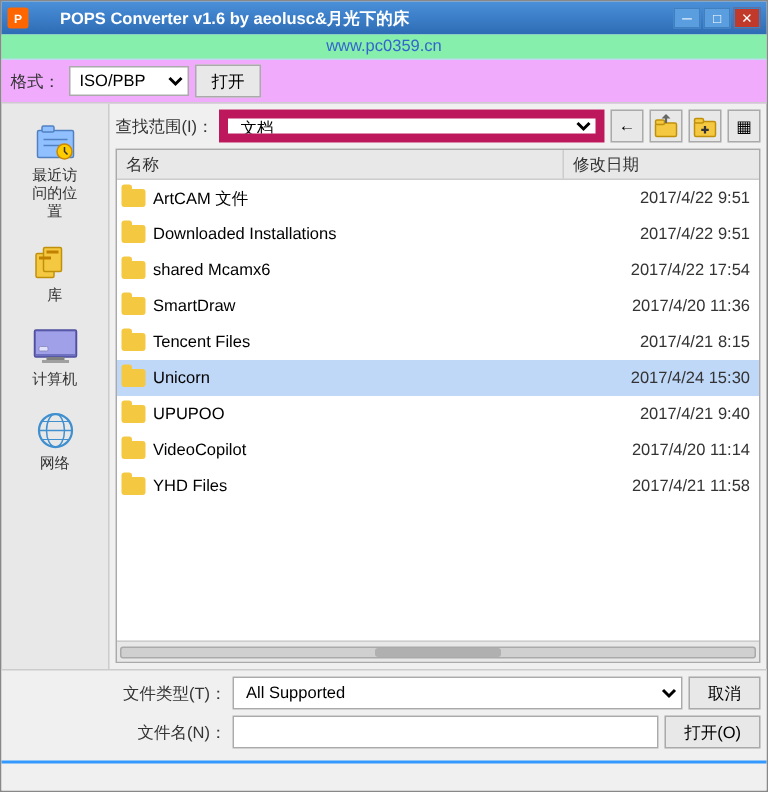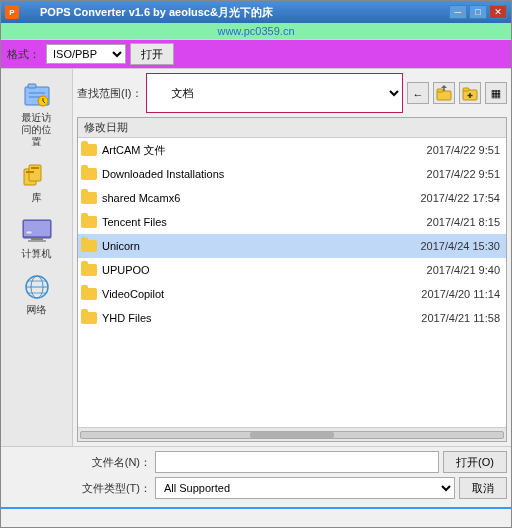--- a/index.html
+++ b/index.html
@@ -79,21 +79,21 @@
       border-bottom: 1px solid #c0d8f0;
       padding: 2px 8px;
       font-size: 11px;
       color: #3366cc;
       text-align: center;
       flex-shrink: 0;
     }
 
     
     .toolbar-row {
-      background: #d946ef;
+      background: #f0abfc;
       border-bottom: 1px solid #ccc;
       padding: 3px 6px;
       display: flex;
       align-items: center;
       gap: 4px;
       flex-shrink: 0;
     }
     .format-label {
       font-size: 11px;
       color: #333;
@@ -174,25 +174,25 @@
       gap: 4px;
       margin-bottom: 4px;
     }
     .address-label {
       font-size: 11px;
       color: #333;
       white-space: nowrap;
     }
     .address-select {
       flex: 1;
-      height: 40px;
-      border: 1px solid #be185d;
+      height: 22px;
+      border: 6px solid #be185d;
       background: white;
       font-size: 11px;
-      padding: 0 20px;
+      padding: 0 4px;
     }
     .nav-btn {
       width: 22px;
       height: 22px;
       background: #e8e8e8;
       border: 1px solid #aaa;
       display: flex;
       align-items: center;
       justify-content: center;
       cursor: pointer;
@@ -477,20 +477,21 @@
             <rect x="1" y="3" width="6" height="3" rx="1" fill="#f5c842" stroke="#c0900a" stroke-width="1"></rect>
             <line x1="8" y1="8" x2="8" y2="13" stroke="#333" stroke-width="1.5"></line>
             <line x1="5.5" y1="10.5" x2="10.5" y2="10.5" stroke="#333" stroke-width="1.5"></line>
           </svg>
         </div>
         <div class="nav-btn">▦</div>
       </div>
 
       <div class="file-list-container">
         <div class="file-list-header">
+          <div class="col-header col-name">名称</div>
           <div class="col-header col-date">修改日期</div>
         </div>
         <div class="file-list" id="file-list">
         <div class="file-item">
               <div class="file-icon">
                 <div class="folder-icon-shape"></div>
               </div>
               <span class="file-name">ArtCAM 文件</span>
               <span class="file-date">2017/4/22 9:51</span>
             </div>
@@ -500,20 +501,27 @@
               </div>
               <span class="file-name">Downloaded Installations</span>
               <span class="file-date">2017/4/22 9:51</span>
             </div>
             <div class="file-item">
               <div class="file-icon">
                 <div class="folder-icon-shape"></div>
               </div>
               <span class="file-name">shared Mcamx6</span>
               <span class="file-date">2017/4/22 17:54</span>
+            </div>
+            <div class="file-item">
+              <div class="file-icon">
+                <div class="folder-icon-shape"></div>
+              </div>
+              <span class="file-name">SmartDraw</span>
+              <span class="file-date">2017/4/20 11:36</span>
             </div>
             <div class="file-item">
               <div class="file-icon">
                 <div class="folder-icon-shape"></div>
               </div>
               <span class="file-name">Tencent Files</span>
               <span class="file-date">2017/4/21 8:15</span>
             </div>
             <div class="file-item selected">
               <div class="file-icon">
@@ -548,27 +556,27 @@
           <div class="scroll-track">
             <div class="scroll-thumb"></div>
           </div>
         </div>
       </div>
     </div>
   </div>
 
   <div class="bottom-area">
     <div class="field-row">
+      <span class="field-label">文件类型(T)：</span>
+      <select class="field-select"><option>All Supported</option></select>
+      <button class="action-btn">取消</button>
+    </div>
+    <div class="field-row">
       <span class="field-label">文件名(N)：</span>
       <input class="field-input" type="text" style="">
       <button class="action-btn">打开(O)</button>
     </div>
-    <div class="field-row">
-      <span class="field-label">文件类型(T)：</span>
-      <select class="field-select"><option>All Supported</option></select>
-      <button class="action-btn">取消</button>
-    </div>
   </div>
 
   <div class="status-bar">
     <span class="status-text"></span>
   </div>
 </div>
 
 </body></html>

